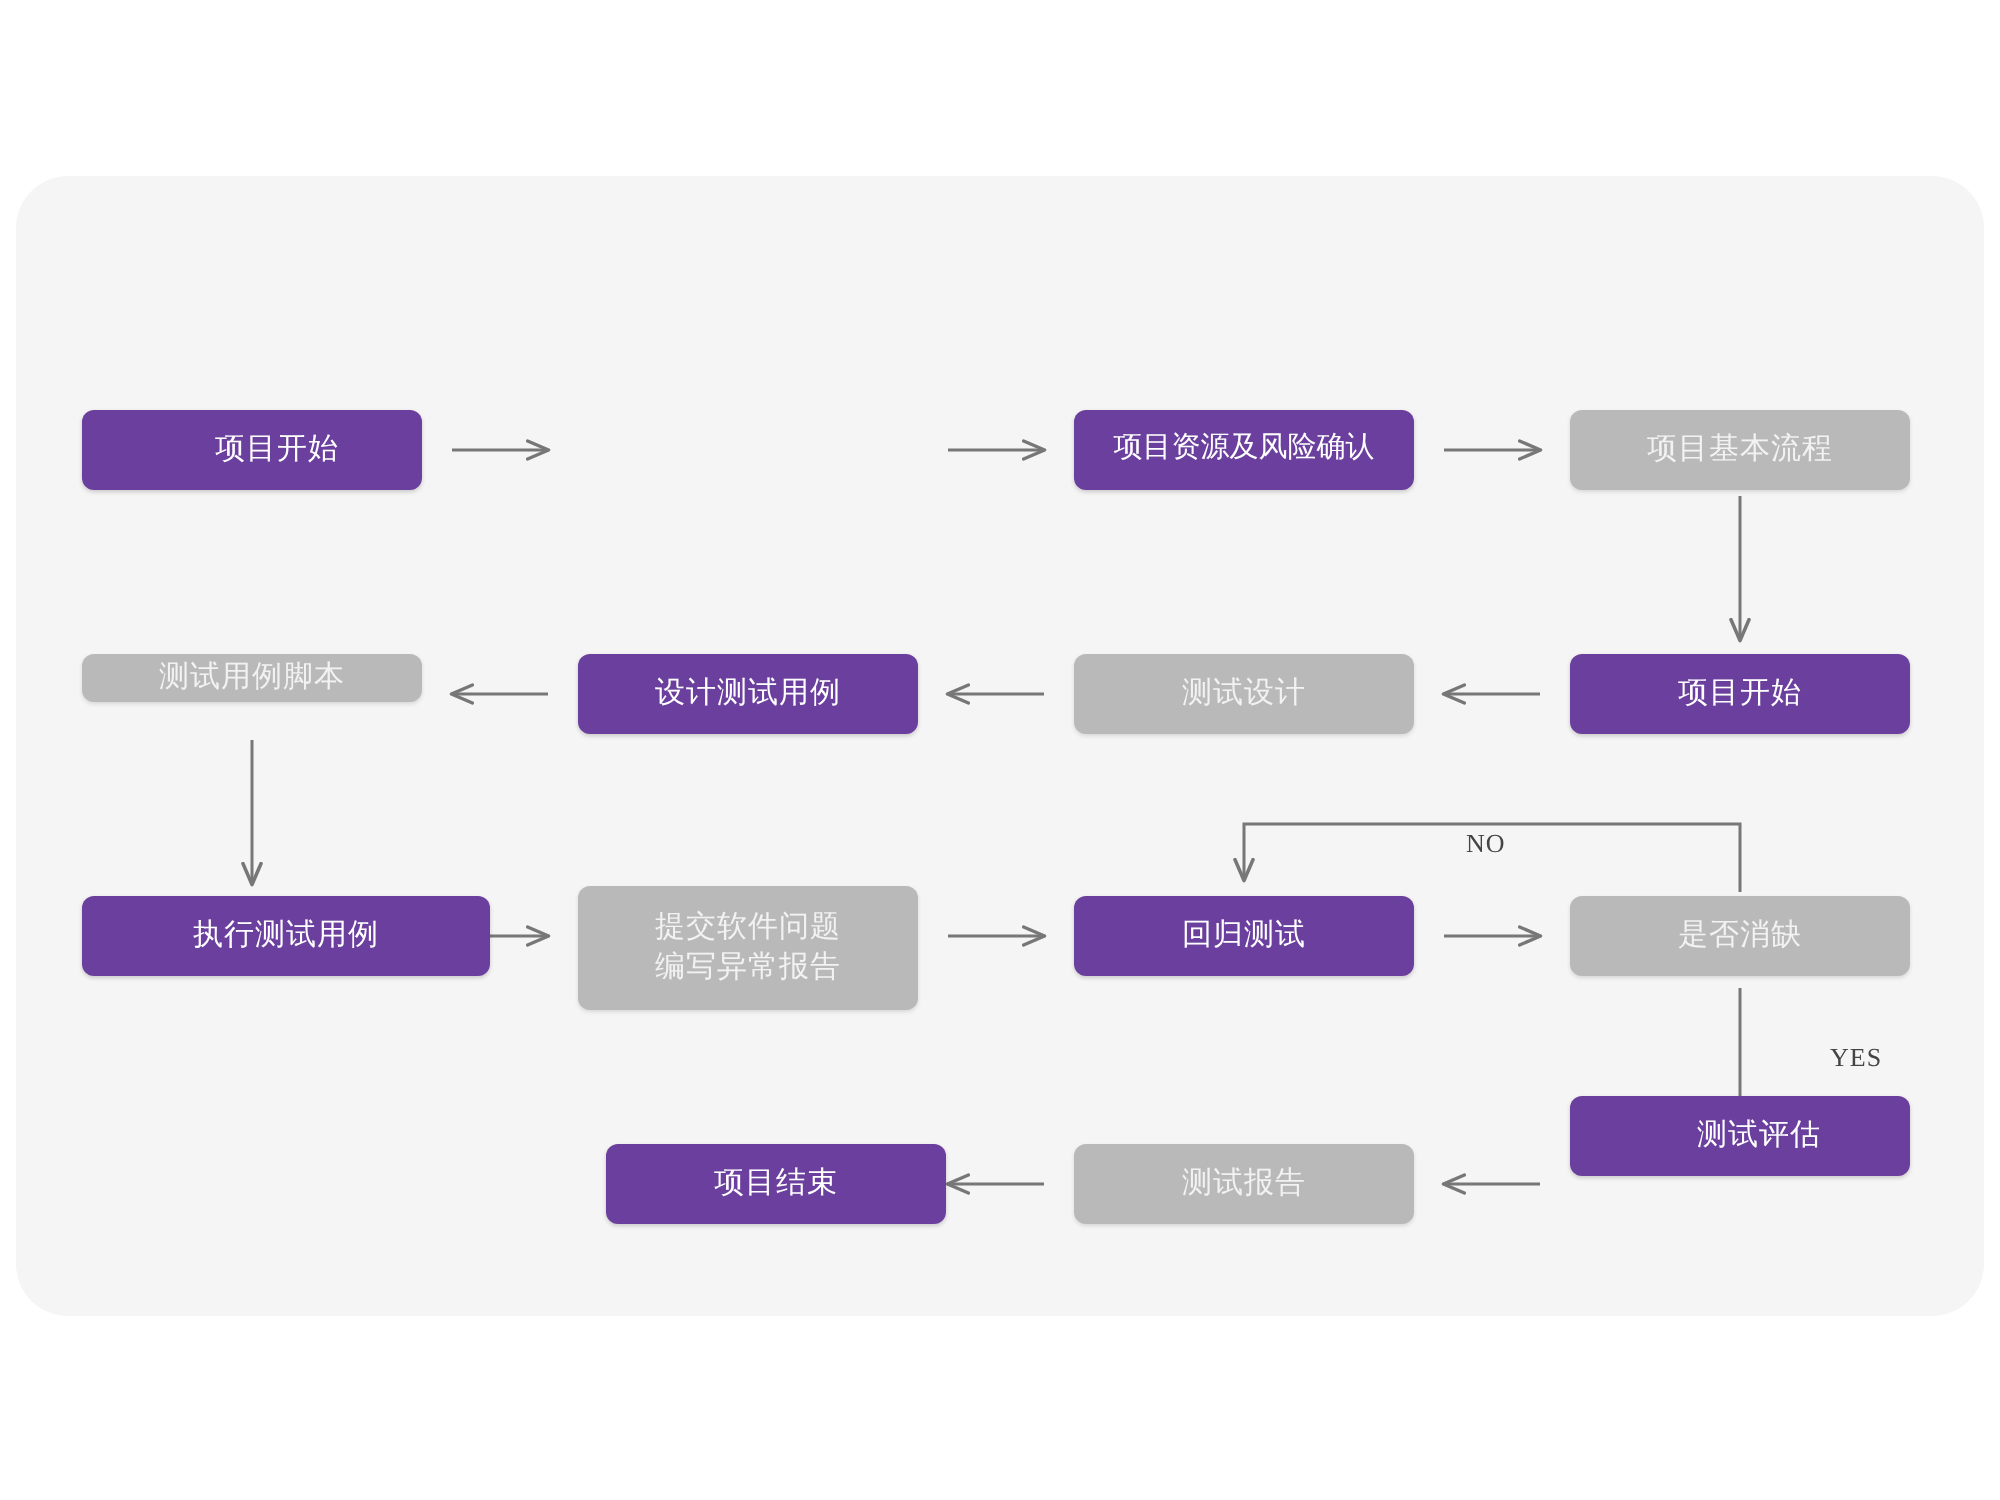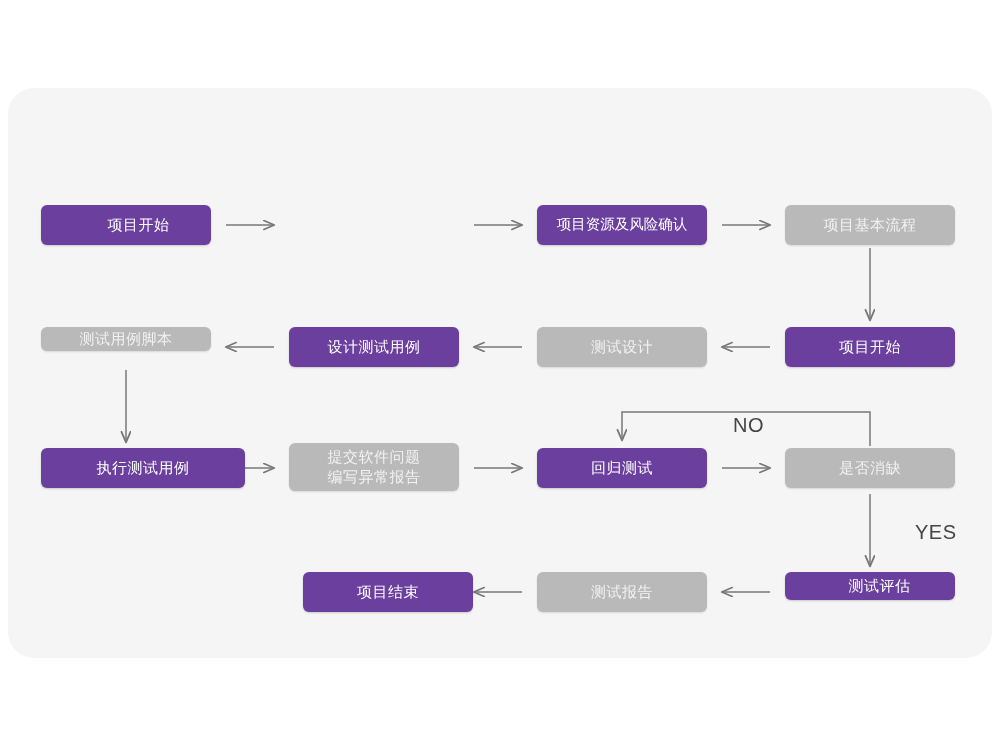--- a/index.html
+++ b/index.html
@@ -73,23 +73,24 @@
   #wires {
     position: absolute;
     left: 0;
     top: 0;
     width: 1000px;
     height: 750px;
     pointer-events: none;
   }
   .edge-label {
     position: absolute;
-    font-size: 20px;
+    font-size: 13px;
     color: #444444;
     letter-spacing: 0.5px;
+    font-family: Liberation Serif, serif;
   }
 </style>
 </head>
 <body>
 
 <div id="stage">
 
   <div id="panel"></div>
 
 
@@ -136,22 +137,22 @@
   <div class="node purple" style="left:41px; top:205px; width:170px; height:40px;padding-left:25px;">项目开始</div>
   <div class="node purple tight" style="left:537px; top:205px; width:170px; height:40px;">项目资源及风险确认</div>
   <div class="node gray" style="left:785px; top:205px; width:170px; height:40px;">项目基本流程</div>
 
   <div class="node gray" style="left:41px; top:327px; width:170px; height:24px;">测试用例脚本</div>
   <div class="node purple" style="left:289px; top:327px; width:170px; height:40px;">设计测试用例</div>
   <div class="node gray" style="left:537px; top:327px; width:170px; height:40px;">测试设计</div>
   <div class="node purple" style="left:785px; top:327px; width:170px; height:40px;">项目开始</div>
 
   <div class="node purple" style="left:41px; top:448px; width:204px; height:40px;">执行测试用例</div>
-  <div class="node gray" style="left:289px; top:443px; width:170px; height:48px;">提交软件问题
+  <div class="node gray" style="left:289px; top:443px; width:170px; height:62px;">提交软件问题
 编写异常报告</div>
   <div class="node purple" style="left:537px; top:448px; width:170px; height:40px;">回归测试</div>
   <div class="node gray" style="left:785px; top:448px; width:170px; height:40px;">是否消缺</div>
 
   <div class="node purple" style="left:303px; top:572px; width:170px; height:40px;">项目结束</div>
   <div class="node gray" style="left:537px; top:572px; width:170px; height:40px;">测试报告</div>
-  <div class="node purple" style="left:785px; top:572px; width:170px; height:28px;padding-left:19px;">测试评估</div>
+  <div class="node purple" style="left:785px; top:548px; width:170px; height:40px;padding-left:19px;">测试评估</div>
 
 </div>
 
 </body></html>

